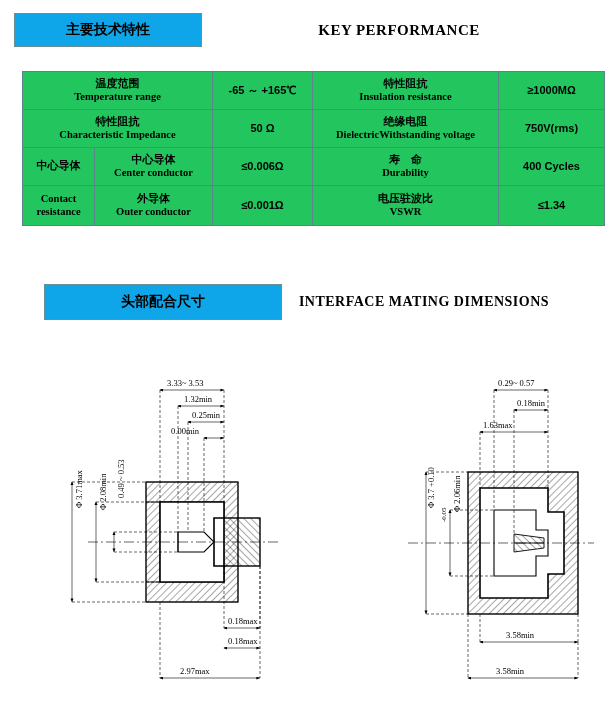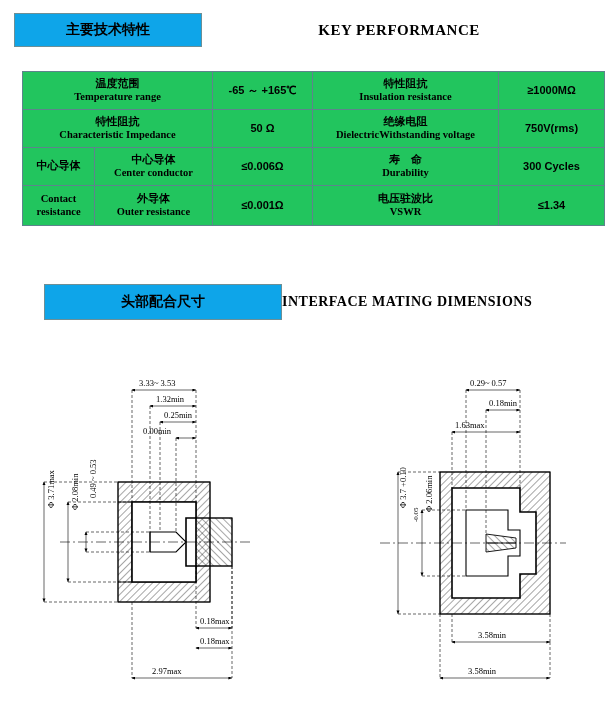--- a/index.html
+++ b/index.html
@@ -42,21 +42,21 @@
     text-align:center;
     vertical-align:middle;
     padding:3px 2px;
     line-height:1.15;
   }
   .cn{font-family:"DejaVu Sans", sans-serif;font-size:11px;font-weight:bold;}
   .en{font-family:Liberation Serif, serif;font-size:10.5px;font-weight:bold;}
   .val{font-family:Liberation Sans, sans-serif;font-size:11px;font-weight:bold;}
 
   
-  .draw-wrap{position:absolute;left:0;top:360px;width:498px;height:352px;}
+  .draw-wrap{position:absolute;left:0;top:360px;width:498px;height:352px;padding-left:28px;}
   svg{display:block;}
   .dimtxt{font-family:"Liberation Serif", serif;font-size:8.5px;fill:#000;}
   .dimtxt-s{font-family:"Liberation Serif", serif;font-size:7px;fill:#000;}
 </style>
 </head>
 <body>
 
 <div class="sheet">
 
   <div class="sec-head" style="left:14px;top:14px;width:582px;height:32px;">
@@ -108,47 +108,47 @@
         <td class="cn">中心导体</td>
         <td>
           <div class="cn">中心导体</div>
           <div class="en">Center conductor</div>
         </td>
         <td class="val">≤0.006Ω</td>
         <td>
           <div class="cn">寿　命</div>
           <div class="en">Durability</div>
         </td>
-        <td class="val">300 Cycles</td>
+        <td class="val">400 Cycles</td>
       </tr>
 
       <tr style="height:40px;">
         <td>
           <div class="en">Contact</div>
           <div class="en">resistance</div>
         </td>
         <td>
           <div class="cn">外导体</div>
-          <div class="en">Outer resistance</div>
+          <div class="en">Outer conductor</div>
         </td>
         <td class="val">≤0.001Ω</td>
         <td>
           <div class="cn">电压驻波比</div>
           <div class="en">VSWR</div>
         </td>
         <td class="val">≤1.34</td>
       </tr>
     </tbody>
   </table>
 
   <div class="sec-head" style="left:44px;top:285px;width:522px;height:34px;">
     <div class="sec-cn" style="width:236px;height:34px;font-size:14px;text-align:right;">
       <span>头部配合尺寸</span>
     </div>
-    <div class="sec-en" style="flex:1;text-align:left;font-size:14px;">
+    <div class="sec-en" style="flex:1;text-align:center;font-size:14px;">
       <span>INTERFACE MATING DIMENSIONS</span>
     </div>
   </div>
 
   <div class="draw-wrap">
     <svg width="610" height="352" viewBox="0 0 610 352">
       <defs>
         <pattern id="hatchR" width="5" height="5" patternTransform="rotate(45)" patternUnits="userSpaceOnUse">
           <line x1="0" y1="0" x2="0" y2="5" stroke="#000" stroke-width="0.7"></line>
         </pattern>

